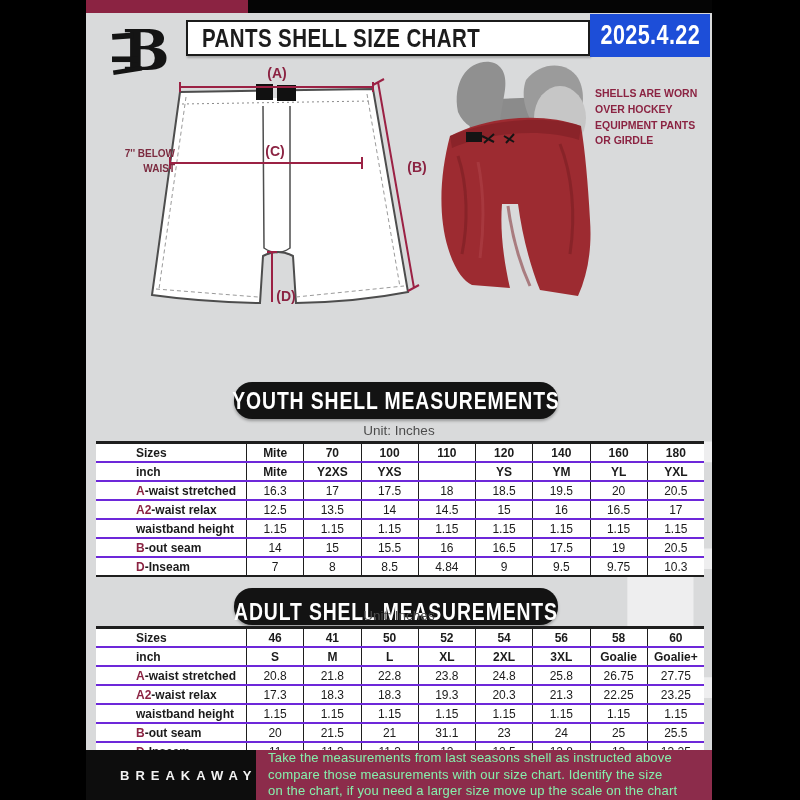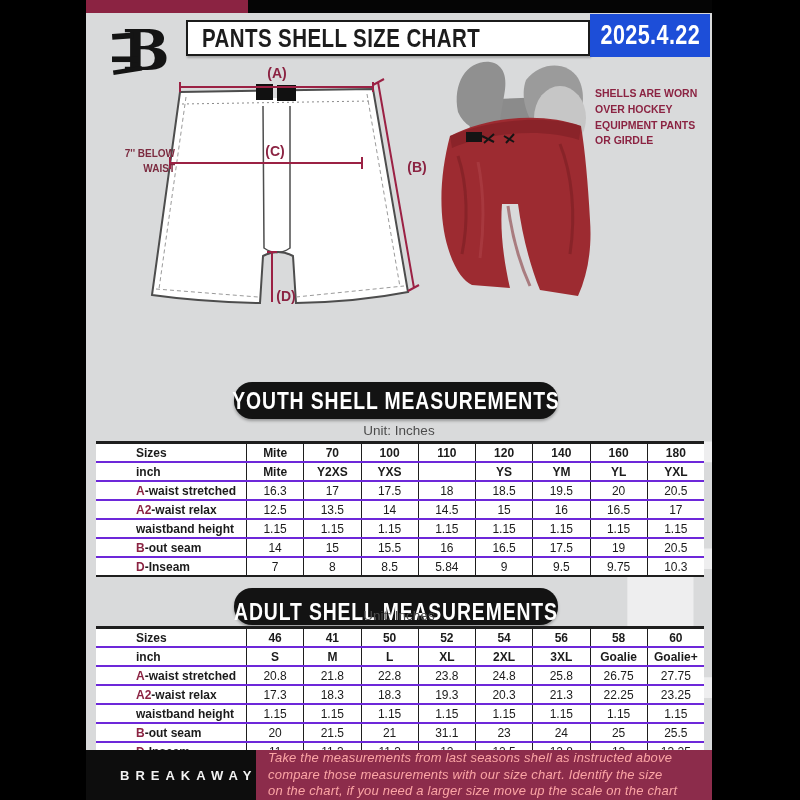--- a/index.html
+++ b/index.html
@@ -61,22 +61,22 @@
   .tlabel{justify-content:flex-start;padding-left:40px;font-weight:bold;}
   .prefix{color:#8b2342;}
   .thead .tval{font-weight:bold;}
 
   
   .footer-black{position:absolute;left:0;top:750px;width:170px;height:50px;background:#0d0d0d;
           display:flex;align-items:center;padding-left:20px;box-sizing:border-box;z-index:2;}
   .footer-brand{color:#f2f2f2;font-size:13px;font-weight:bold;letter-spacing:6px;margin-left:14px;}
   .footer-maroon{position:absolute;left:170px;top:750px;width:456px;height:50px;background:#8c2c4b;
           display:flex;align-items:center;z-index:2;}
-  .footer-maroon span{color:#fca5a5;font-size:13px;line-height:1.27;white-space:pre-line;
-          padding-left:12px;letter-spacing:.2px;font-style:italic;}
+  .footer-maroon span{color:#86efac;font-size:13px;line-height:1.27;white-space:pre-line;
+          padding-left:12px;letter-spacing:.2px;}
 </style>
 </head>
 <body>
 
 <div class="canvas">
   <div class="page">
 
     <div class="strip-maroon"></div>
     <div class="strip-black"></div>
 
@@ -224,21 +224,21 @@
           <div class="tcell tval">16.5</div>
           <div class="tcell tval">17.5</div>
           <div class="tcell tval">19</div>
           <div class="tcell tval">20.5</div>
         </div>
         <div class="trow">
           <div class="tcell tlabel"><span class="prefix">D</span>-Inseam</div>
           <div class="tcell tval">7</div>
           <div class="tcell tval">8</div>
           <div class="tcell tval">8.5</div>
-          <div class="tcell tval">5.84</div>
+          <div class="tcell tval">4.84</div>
           <div class="tcell tval">9</div>
           <div class="tcell tval">9.5</div>
           <div class="tcell tval">9.75</div>
           <div class="tcell tval">10.3</div>
         </div>
       </div>
 
     <div class="section-banner" style="top:588px;align-items:flex-end;">
       <span>ADULT SHELL MEASUREMENTS</span>
     </div>

